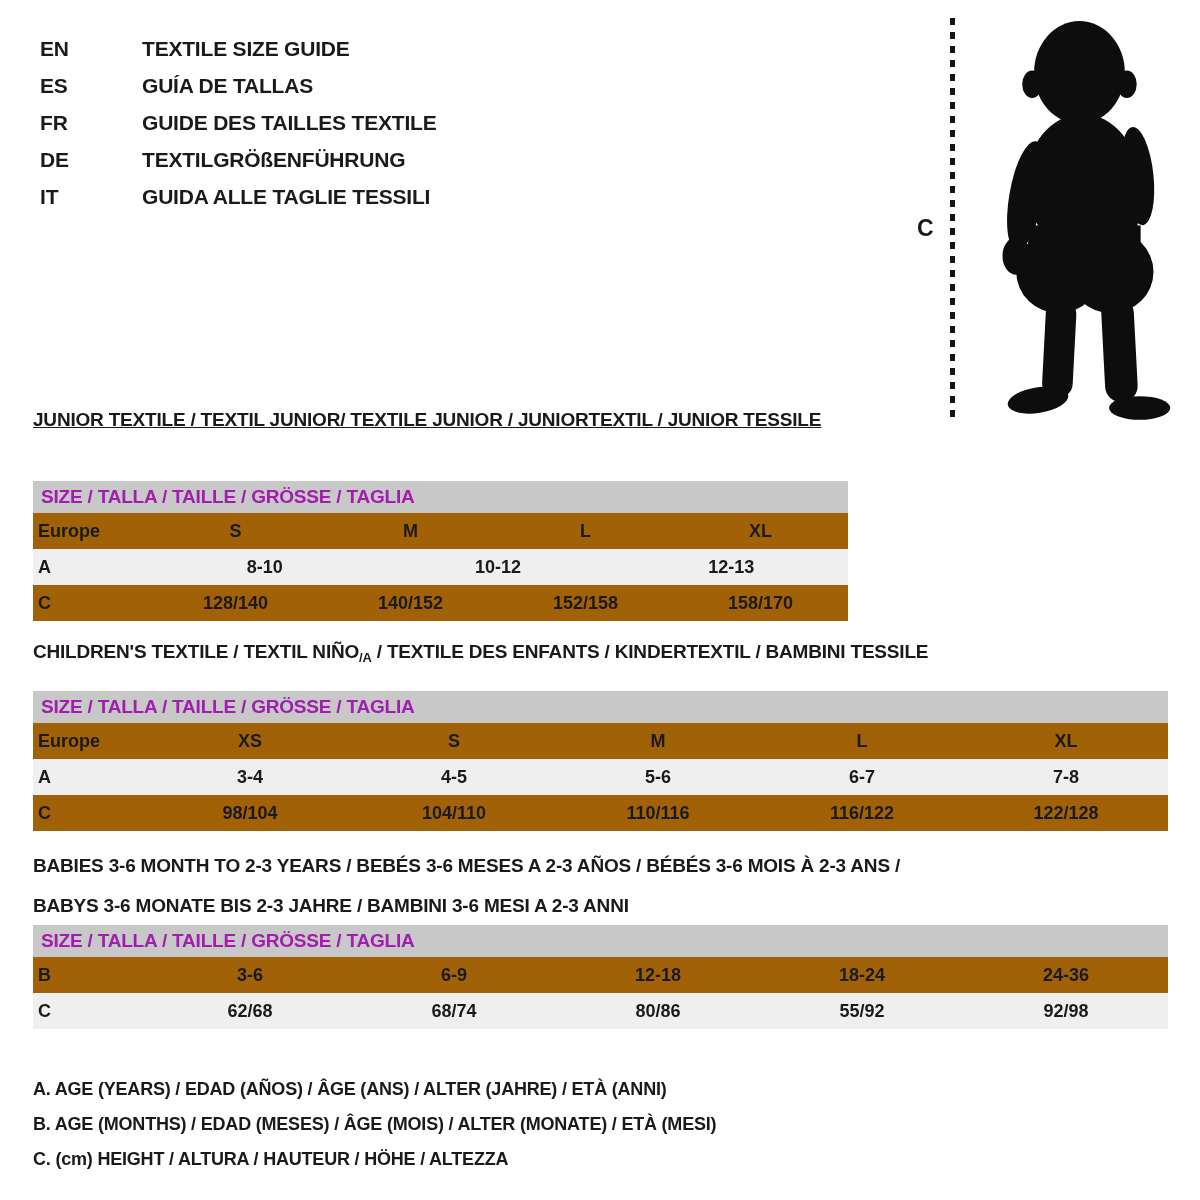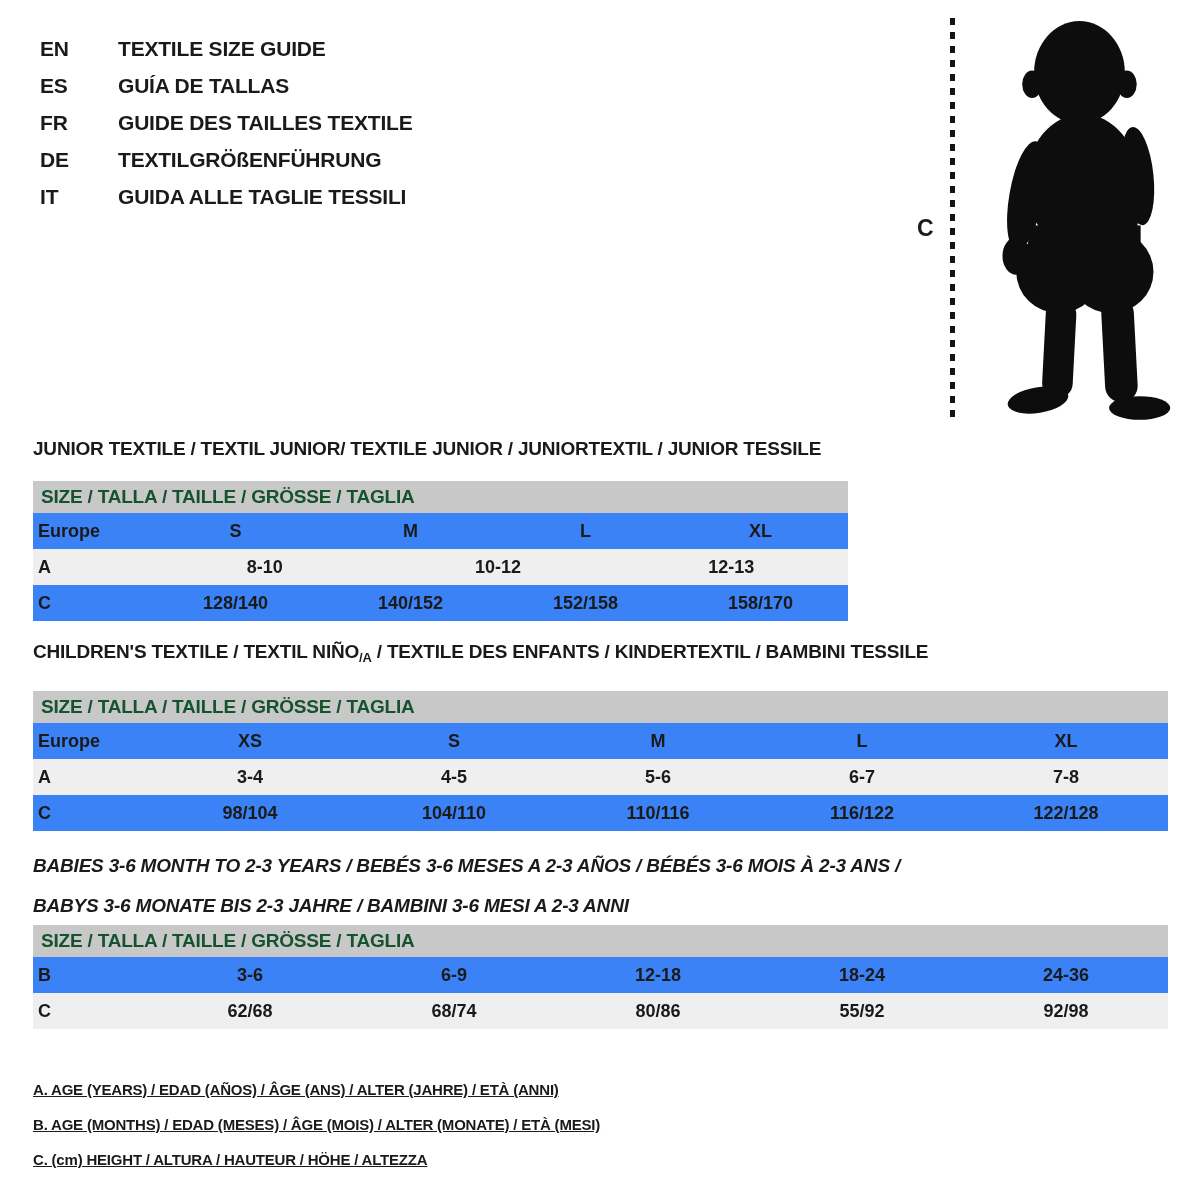--- a/index.html
+++ b/index.html
@@ -18,21 +18,21 @@
   }
 
   
   .languages {
     position: absolute; left: 40px; top: 30px;
     font-size: 21px; line-height: 37px;
     letter-spacing: -0.2px;
   }
   .lang-row { display: flex; }
   .lang-code { width: 78px; flex: 0 0 78px; }
-  .lang-label { white-space: nowrap; }
+  .lang-label { white-space: nowrap; margin-left: 24px; }
 
   
   .figure {
     position: absolute; left: 905px; top: 12px;
     width: 285px; height: 412px;
   }
   .measure-line {
     position: absolute; left: 45px; top: 6px;
     width: 5px; height: 400px;
     background: repeating-linear-gradient(to bottom, #141414 0px, #141414 7px, transparent 7px, transparent 14px);
@@ -46,49 +46,48 @@
     width: 227px; height: 412px;
   }
 
   
   .sec-title {
     position: absolute; left: 33px;
     font-size: 19px; letter-spacing: -0.2px;
     white-space: nowrap;
   }
   .sub-text { font-size: 13px; vertical-align: -4px; }
-  .two-line { line-height: 40px; white-space: nowrap; font-style: italic; }
+  .two-line { line-height: 40px; white-space: nowrap; }
 
   
   .size-table { position: absolute; left: 33px; }
   .w-junior { width: 815px; }
   .w-full { width: 1135px; }
   .band {
     height: 32px; line-height: 32px;
-    background: #c8c8c8; color: #14532d;
+    background: #c8c8c8; color: #a21caf;
     font-size: 19px; padding-left: 8px;
     letter-spacing: -0.2px;
   }
   .trow {
     display: flex; height: 36px; line-height: 36px;
     font-size: 18px;
   }
   .row-light { background: #efefef; }
-  .row-white { background: #3b82f6; align-items: center; }
+  .row-white { background: #a16207; align-items: center; }
   .tlabel { flex: 0 0 115px; padding-left: 5px; text-align: left; }
   .tcell { flex: 1 1 0; text-align: center; }
 
   
   .legend {
     position: absolute; left: 33px; top: 1072px;
-    font-size: 15px; line-height: 35px;
+    font-size: 18px; line-height: 35px;
     letter-spacing: -0.2px;
-    text-decoration: underline;
-  }
-  .top-junior-title   { top: 438px; }
+  }
+  .top-junior-title   { top: 409px; text-decoration: underline; }
   .top-junior-table   { top: 481px; }
   .top-children-title { top: 641px; }
   .top-children-table { top: 691px; }
   .top-babies-title   { top: 846px; }
   .top-babies-table   { top: 925px; }
 </style>
 </head>
 <body>
 
 <div class="page">

